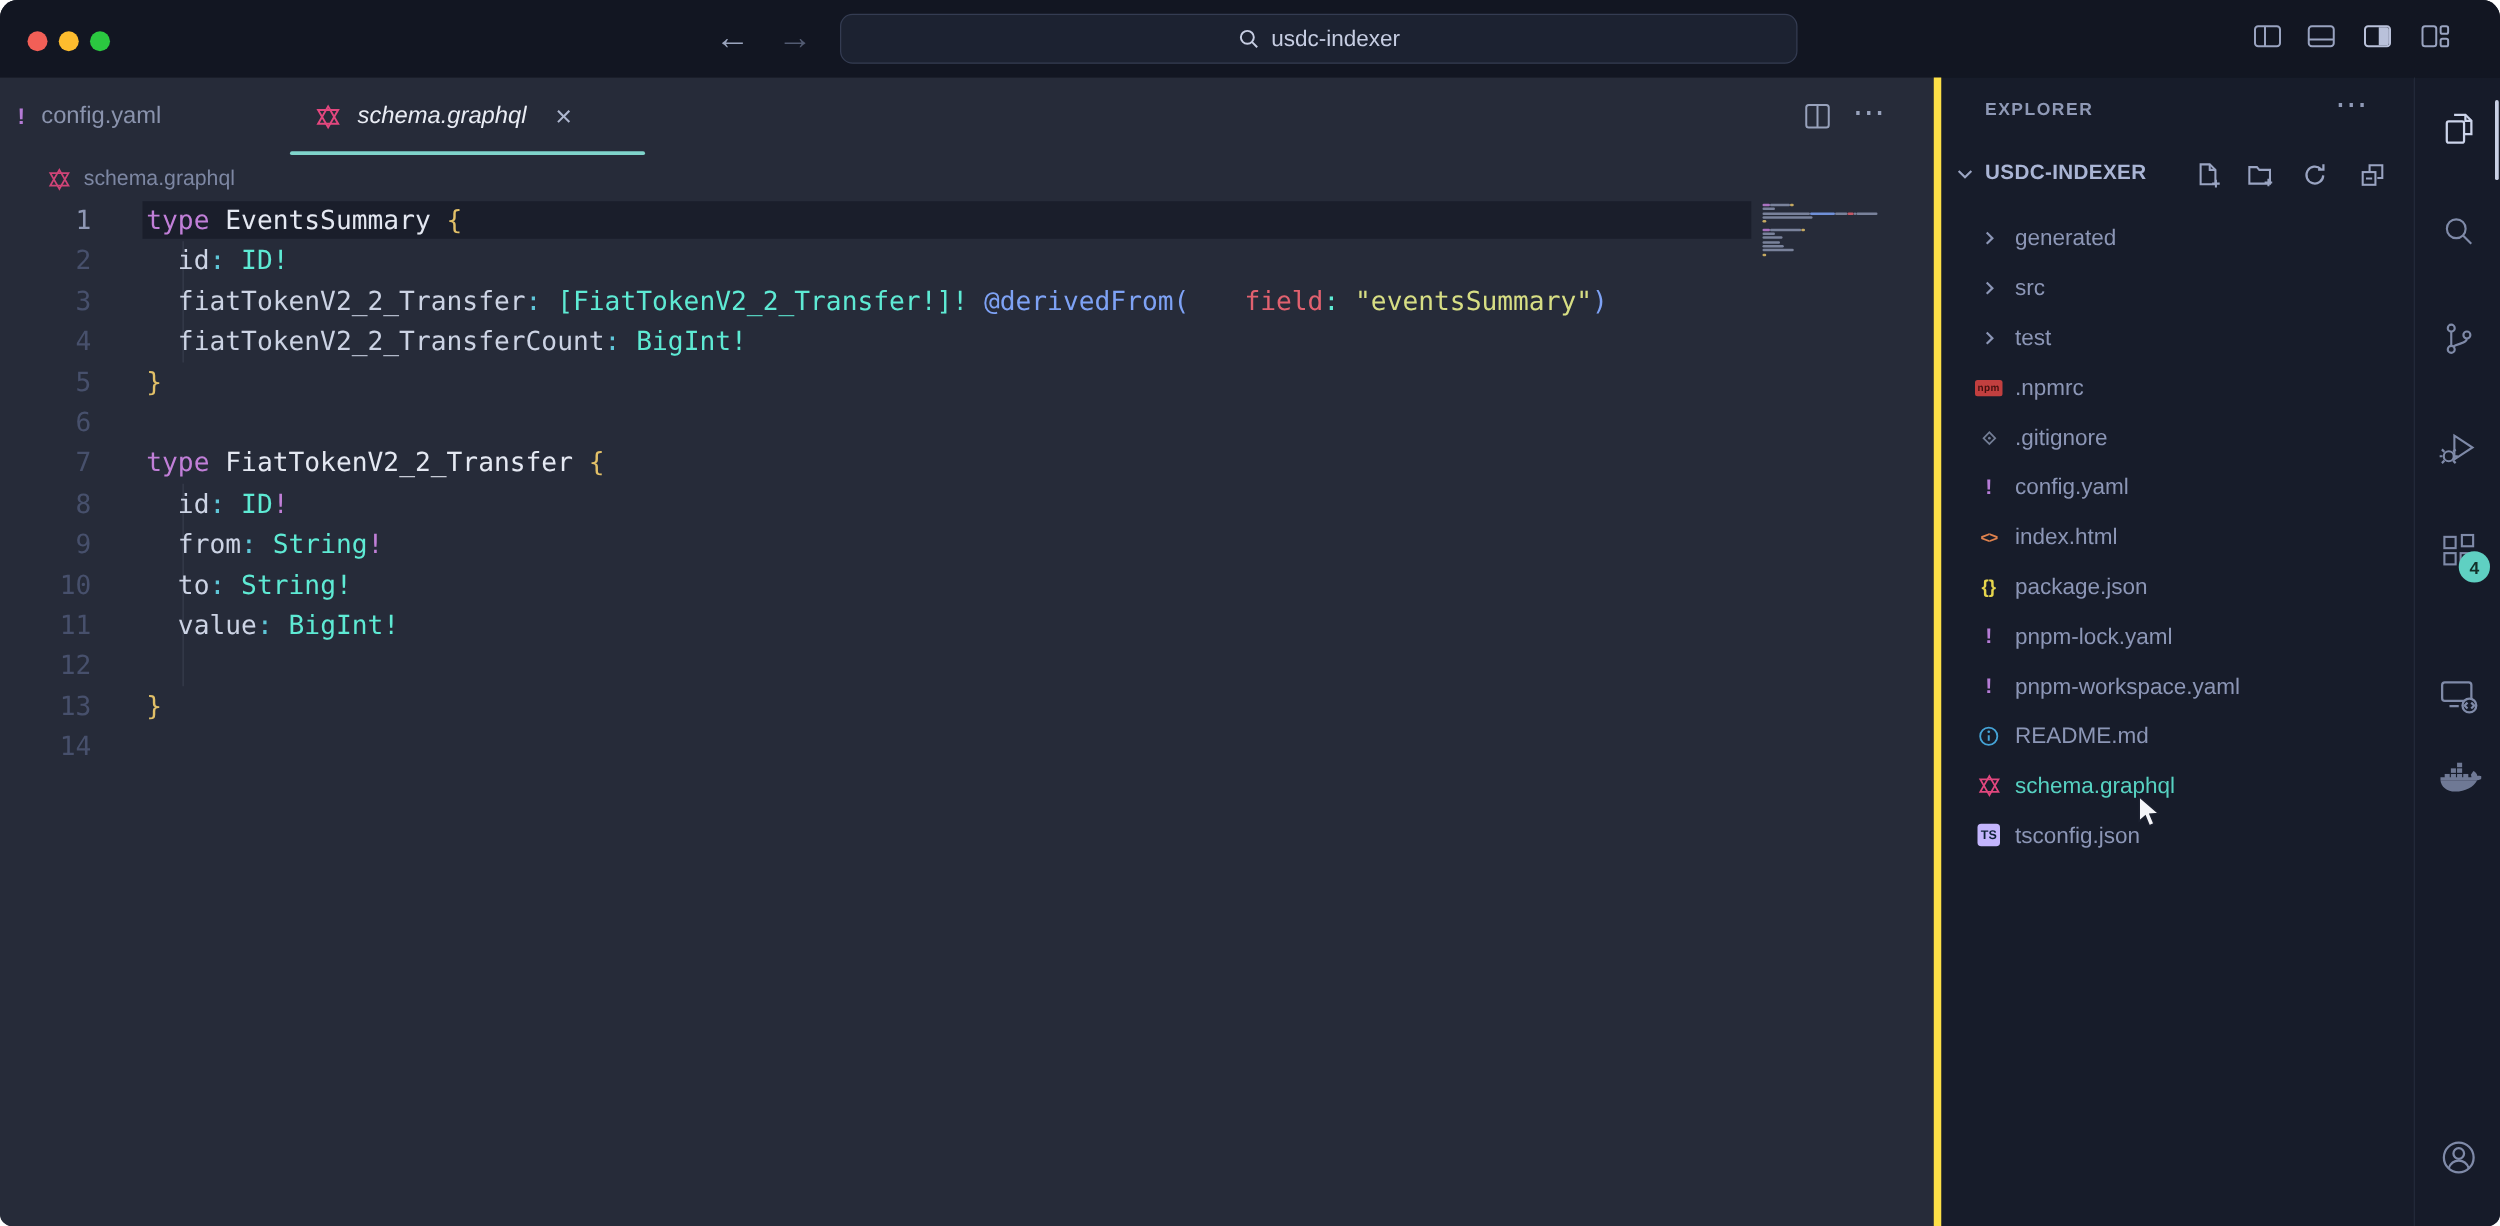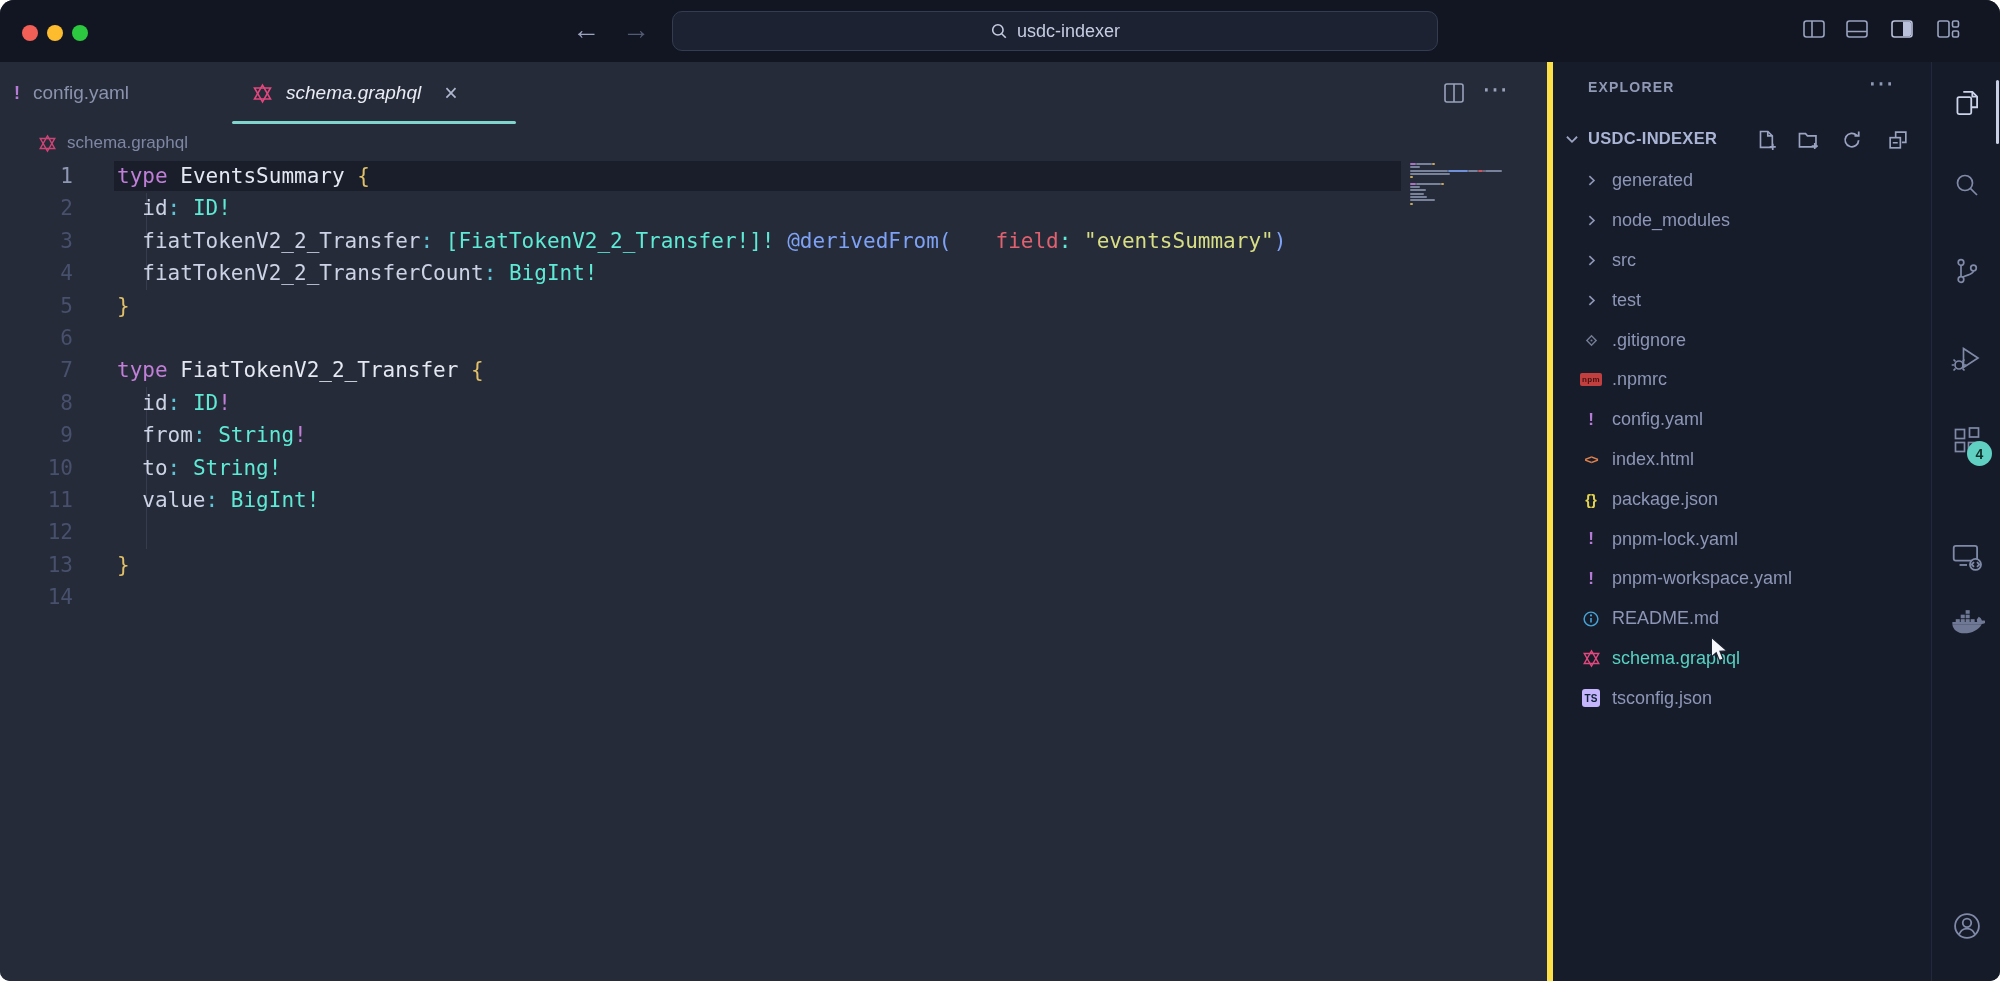--- a/index.html
+++ b/index.html
@@ -46,21 +46,21 @@
   .mc-b{background:#7ea2f5;} .mc-r{background:#e0616f;}
 
   
   .sidebar{position:absolute;left:1547px;top:62px;width:384px;height:919px;background:#171c2a;border-left:6px solid #fde047;box-sizing:border-box;}
   .sb-title{position:absolute;left:35px;top:17px;font-size:14px;font-weight:600;letter-spacing:1.2px;color:#8f99b6;}
   .sb-more{position:absolute;left:315px;top:6px;font-size:26px;color:#8f99b6;}
   .sb-proj{position:absolute;left:0;top:58px;width:384px;height:38px;}
   .proj-chevron{position:absolute;left:10px;top:10px;width:18px;height:18px;color:#9aa4c2;}
   .proj-label{position:absolute;left:35px;top:9px;font-size:16.5px;font-weight:700;letter-spacing:.3px;color:#aab5d5;}
   .proj-act{position:absolute;top:8px;width:24px;height:24px;color:#9aa4c2;display:flex;align-items:center;justify-content:center;}
-  .tree{position:absolute;left:0;top:99px;width:344px;}
+  .tree{position:absolute;left:0;top:109px;width:344px;}
   .trow{height:39.8px;display:flex;align-items:center;font-size:18px;color:#8c96b6;}
   .trow .slot{width:24px;margin-left:26px;margin-right:9px;flex:none;display:flex;align-items:center;justify-content:center;}
   .trow.active .tname{color:#57d2c2;}
   .fi-yaml{color:#b57bd6;font-weight:bold;font-size:17px;}
   .fi-npm{background:#c23f3f;color:#46100f;font-size:8px;font-weight:bold;padding:2px 2px;border-radius:2px;letter-spacing:.3px;}
   .fi-html{color:#e0824d;font-weight:bold;font-size:13px;letter-spacing:-1px;}
   .fi-json{color:#e5d54d;font-weight:bold;font-size:15px;}
   .fi-ts{background:#c4b5fd;color:#0e2137;font-size:10px;font-weight:bold;width:18px;height:18px;border-radius:3px;display:flex;align-items:center;justify-content:center;}
 
   
@@ -271,52 +271,44 @@
             </svg>
           </span>
           <span class="tname">generated</span>
         </div>
         <div class="trow">
           <span class="slot">
             <svg width="17" height="17" viewBox="0 0 16 16" fill="none" stroke="#8c96b6" stroke-width="1.6">
               <path d="M6 3.8 L10.3 8 L6 12.2"></path>
             </svg>
           </span>
-          <span class="tname">node_modules</span>
+          <span class="tname">src</span>
         </div>
         <div class="trow">
           <span class="slot">
             <svg width="17" height="17" viewBox="0 0 16 16" fill="none" stroke="#8c96b6" stroke-width="1.6">
               <path d="M6 3.8 L10.3 8 L6 12.2"></path>
             </svg>
           </span>
-          <span class="tname">src</span>
-        </div>
-        <div class="trow">
-          <span class="slot">
-            <svg width="17" height="17" viewBox="0 0 16 16" fill="none" stroke="#8c96b6" stroke-width="1.6">
-              <path d="M6 3.8 L10.3 8 L6 12.2"></path>
-            </svg>
-          </span>
           <span class="tname">test</span>
+        </div>
+        <div class="trow">
+          <span class="slot">
+            <span class="fi-npm">npm</span>
+          </span>
+          <span class="tname">.npmrc</span>
         </div>
         <div class="trow">
           <span class="slot">
             <svg width="17" height="17" viewBox="0 0 16 16" fill="none" stroke="#737d95" stroke-width="1.3">
               <rect x="4.9" y="4.9" width="6.2" height="6.2" transform="rotate(45 8 8)"></rect>
               <circle cx="8" cy="8" r="1" fill="#737d95" stroke="none"></circle>
             </svg>
           </span>
           <span class="tname">.gitignore</span>
-        </div>
-        <div class="trow">
-          <span class="slot">
-            <span class="fi-npm">npm</span>
-          </span>
-          <span class="tname">.npmrc</span>
         </div>
         <div class="trow">
           <span class="slot">
             <span class="fi-yaml">!</span>
           </span>
           <span class="tname">config.yaml</span>
         </div>
         <div class="trow">
           <span class="slot">
             <span class="fi-html">&lt;&gt;</span>

